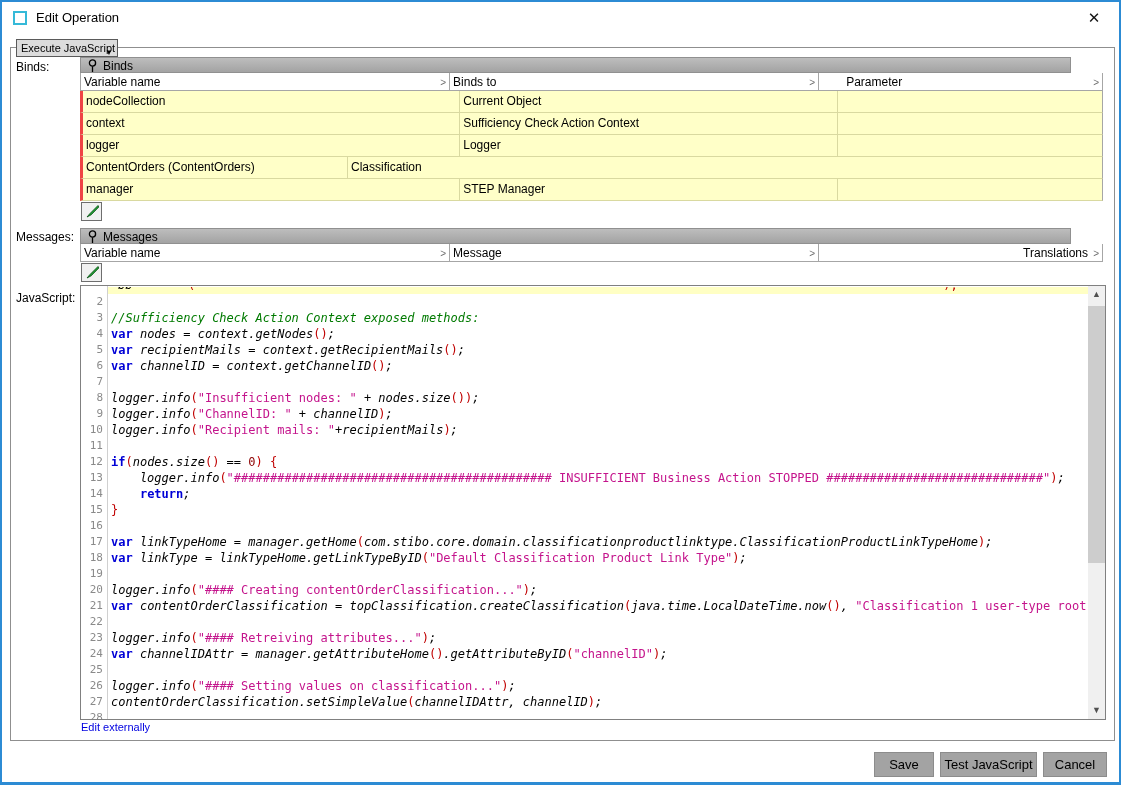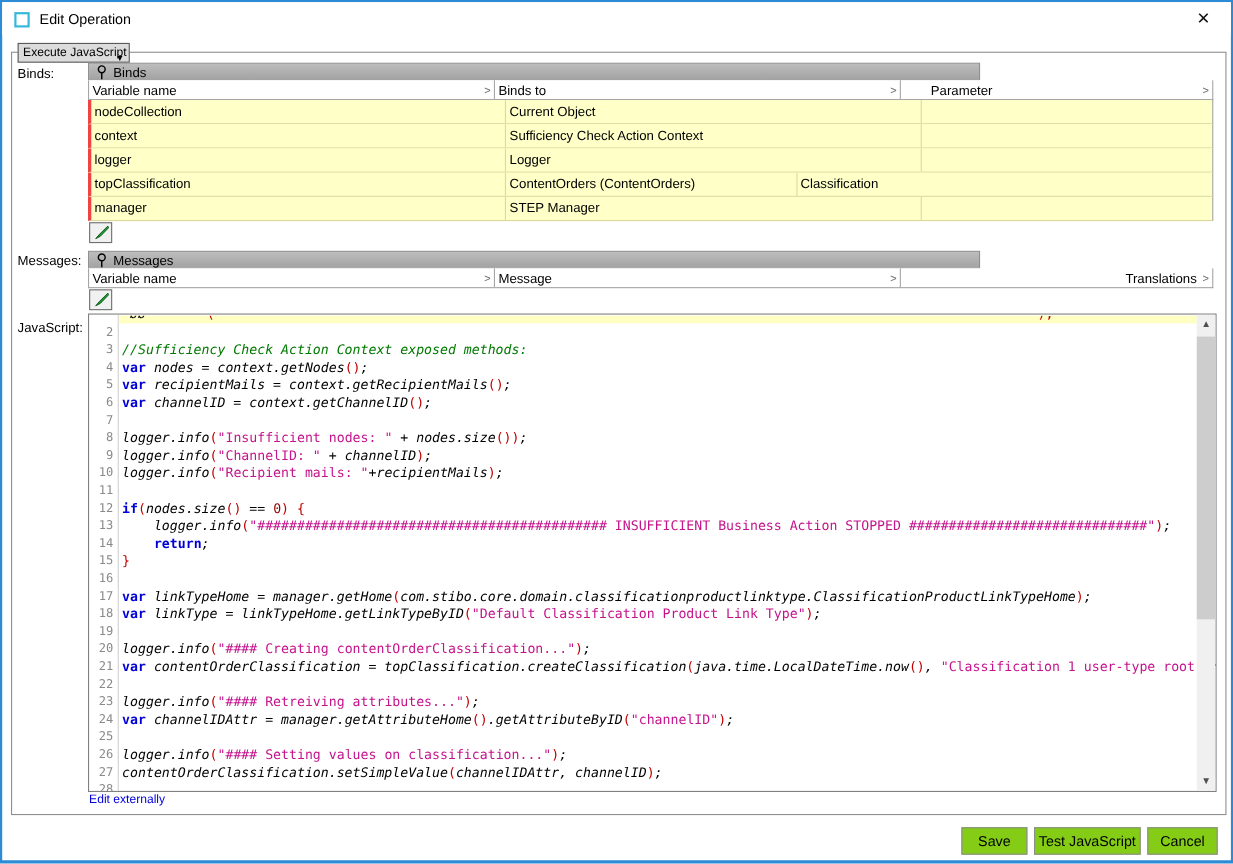--- a/index.html
+++ b/index.html
@@ -14,21 +14,21 @@
   .close-btn { position:absolute; right:12px; top:4px; width:26px; height:24px; text-align:center; line-height:24px; font-size:15px; color:#111; cursor:pointer; }
 
   
   .groupbox { position:absolute; left:8px; top:45px; width:1105px; height:694px; border:1px solid #8f8f8f; background:#fff; }
   .op-select { position:absolute; left:14px; top:37px; width:102px; height:18px; background:#dcdcdc; border:1px solid #5a5a5a; font-size:11px; line-height:16px; padding-left:4px; cursor:pointer; }
   .op-select .arrow { position:absolute; right:4px; top:5px; font-size:8px; color:#000; }
 
   .side-label { position:absolute; left:14px; font-size:12px; color:#000; }
 
   
-  .sec-header { position:absolute; left:78px; width:811px; height:16px; background:linear-gradient(#bdbdbd,#a3a3a3); border:1px solid #909090; font-size:12px; color:#000; }
+  .sec-header { position:absolute; left:78px; width:991px; height:16px; background:linear-gradient(#bdbdbd,#a3a3a3); border:1px solid #909090; font-size:12px; color:#000; }
   .sec-header .pin { position:absolute; left:6px; top:1px; }
   .sec-header .sec-title { position:absolute; left:22px; top:1px; }
 
   
   .col-row { position:absolute; left:78px; width:1023px; height:18px; background:#fff; border:1px solid #a6a6a6; border-top:none; display:flex; }
   .col-cell { position:relative; height:100%; border-right:1px solid #a6a6a6; font-size:12px; line-height:16px; padding:1px 14px 0 3px; overflow:hidden; white-space:nowrap; }
   .col-cell:last-child { border-right:none;margin-left:24px; }
   .col-cell .sort-arrow { position:absolute; right:3px; top:2px; color:#707070; font-size:10px; }
 
   
@@ -56,21 +56,21 @@
   .tok-p { color:#000;font-style:italic; }
 
   
   .vscroll { position:absolute; right:0; top:0; width:17px; height:433px; background:#f0f0f0; }
   .vs-arrow { position:absolute; left:0; width:17px; height:17px; color:#505050; font-size:9px; text-align:center; line-height:17px; cursor:pointer; }
   .vs-thumb { position:absolute; left:0; top:20px; width:17px; height:257px; background:#cdcdcd; cursor:pointer; }
 
   .edit-ext { position:absolute; left:79px; top:719px; font-size:11px; color:#0000e0; cursor:pointer; }
 
   
-  .btn { position:absolute; top:750px; height:25px; background:#84cc16; border:1px solid #8c8c8c; font-size:13px; font-family:"Liberation Sans", sans-serif; text-align:center; cursor:pointer; color:#000; }
+  .btn { position:absolute; top:750px; height:25px; background:#a3a3a3; border:1px solid #8c8c8c; font-size:13px; font-family:"Liberation Sans", sans-serif; text-align:center; cursor:pointer; color:#000; }
 </style>
 </head>
 <body>
 
 <div id="dialog">
 
   <div class="titlebar">
     <div class="title-icon"></div>
     <div class="title-text">Edit Operation</div>
     <div class="close-btn">✕</div>
@@ -111,21 +111,20 @@
         <div class="grid-cell" style="width: 378px;">context</div>
         <div class="grid-cell" style="width: 378px;">Sufficiency Check Action Context</div>
         <div class="grid-cell" style="width: 265px;"></div>
       </div>
       <div class="grid-row">
         <div class="grid-cell" style="width: 378px;">logger</div>
         <div class="grid-cell" style="width: 378px;">Logger</div>
         <div class="grid-cell" style="width: 265px;"></div>
       </div>
       <div class="grid-row">
-        <div class="grid-cell" style="width: 378px;">topClassification</div>
         <div class="grid-cell" style="width: 265px;">ContentOrders (ContentOrders)</div>
         <div class="grid-cell" style="width: 378px;">Classification</div>
       </div>
       <div class="grid-row">
         <div class="grid-cell" style="width: 378px;">manager</div>
         <div class="grid-cell" style="width: 378px;">STEP Manager</div>
         <div class="grid-cell" style="width: 265px;"></div>
       </div>
     </div>
   <button class="mini-btn" style="top:200px;">

